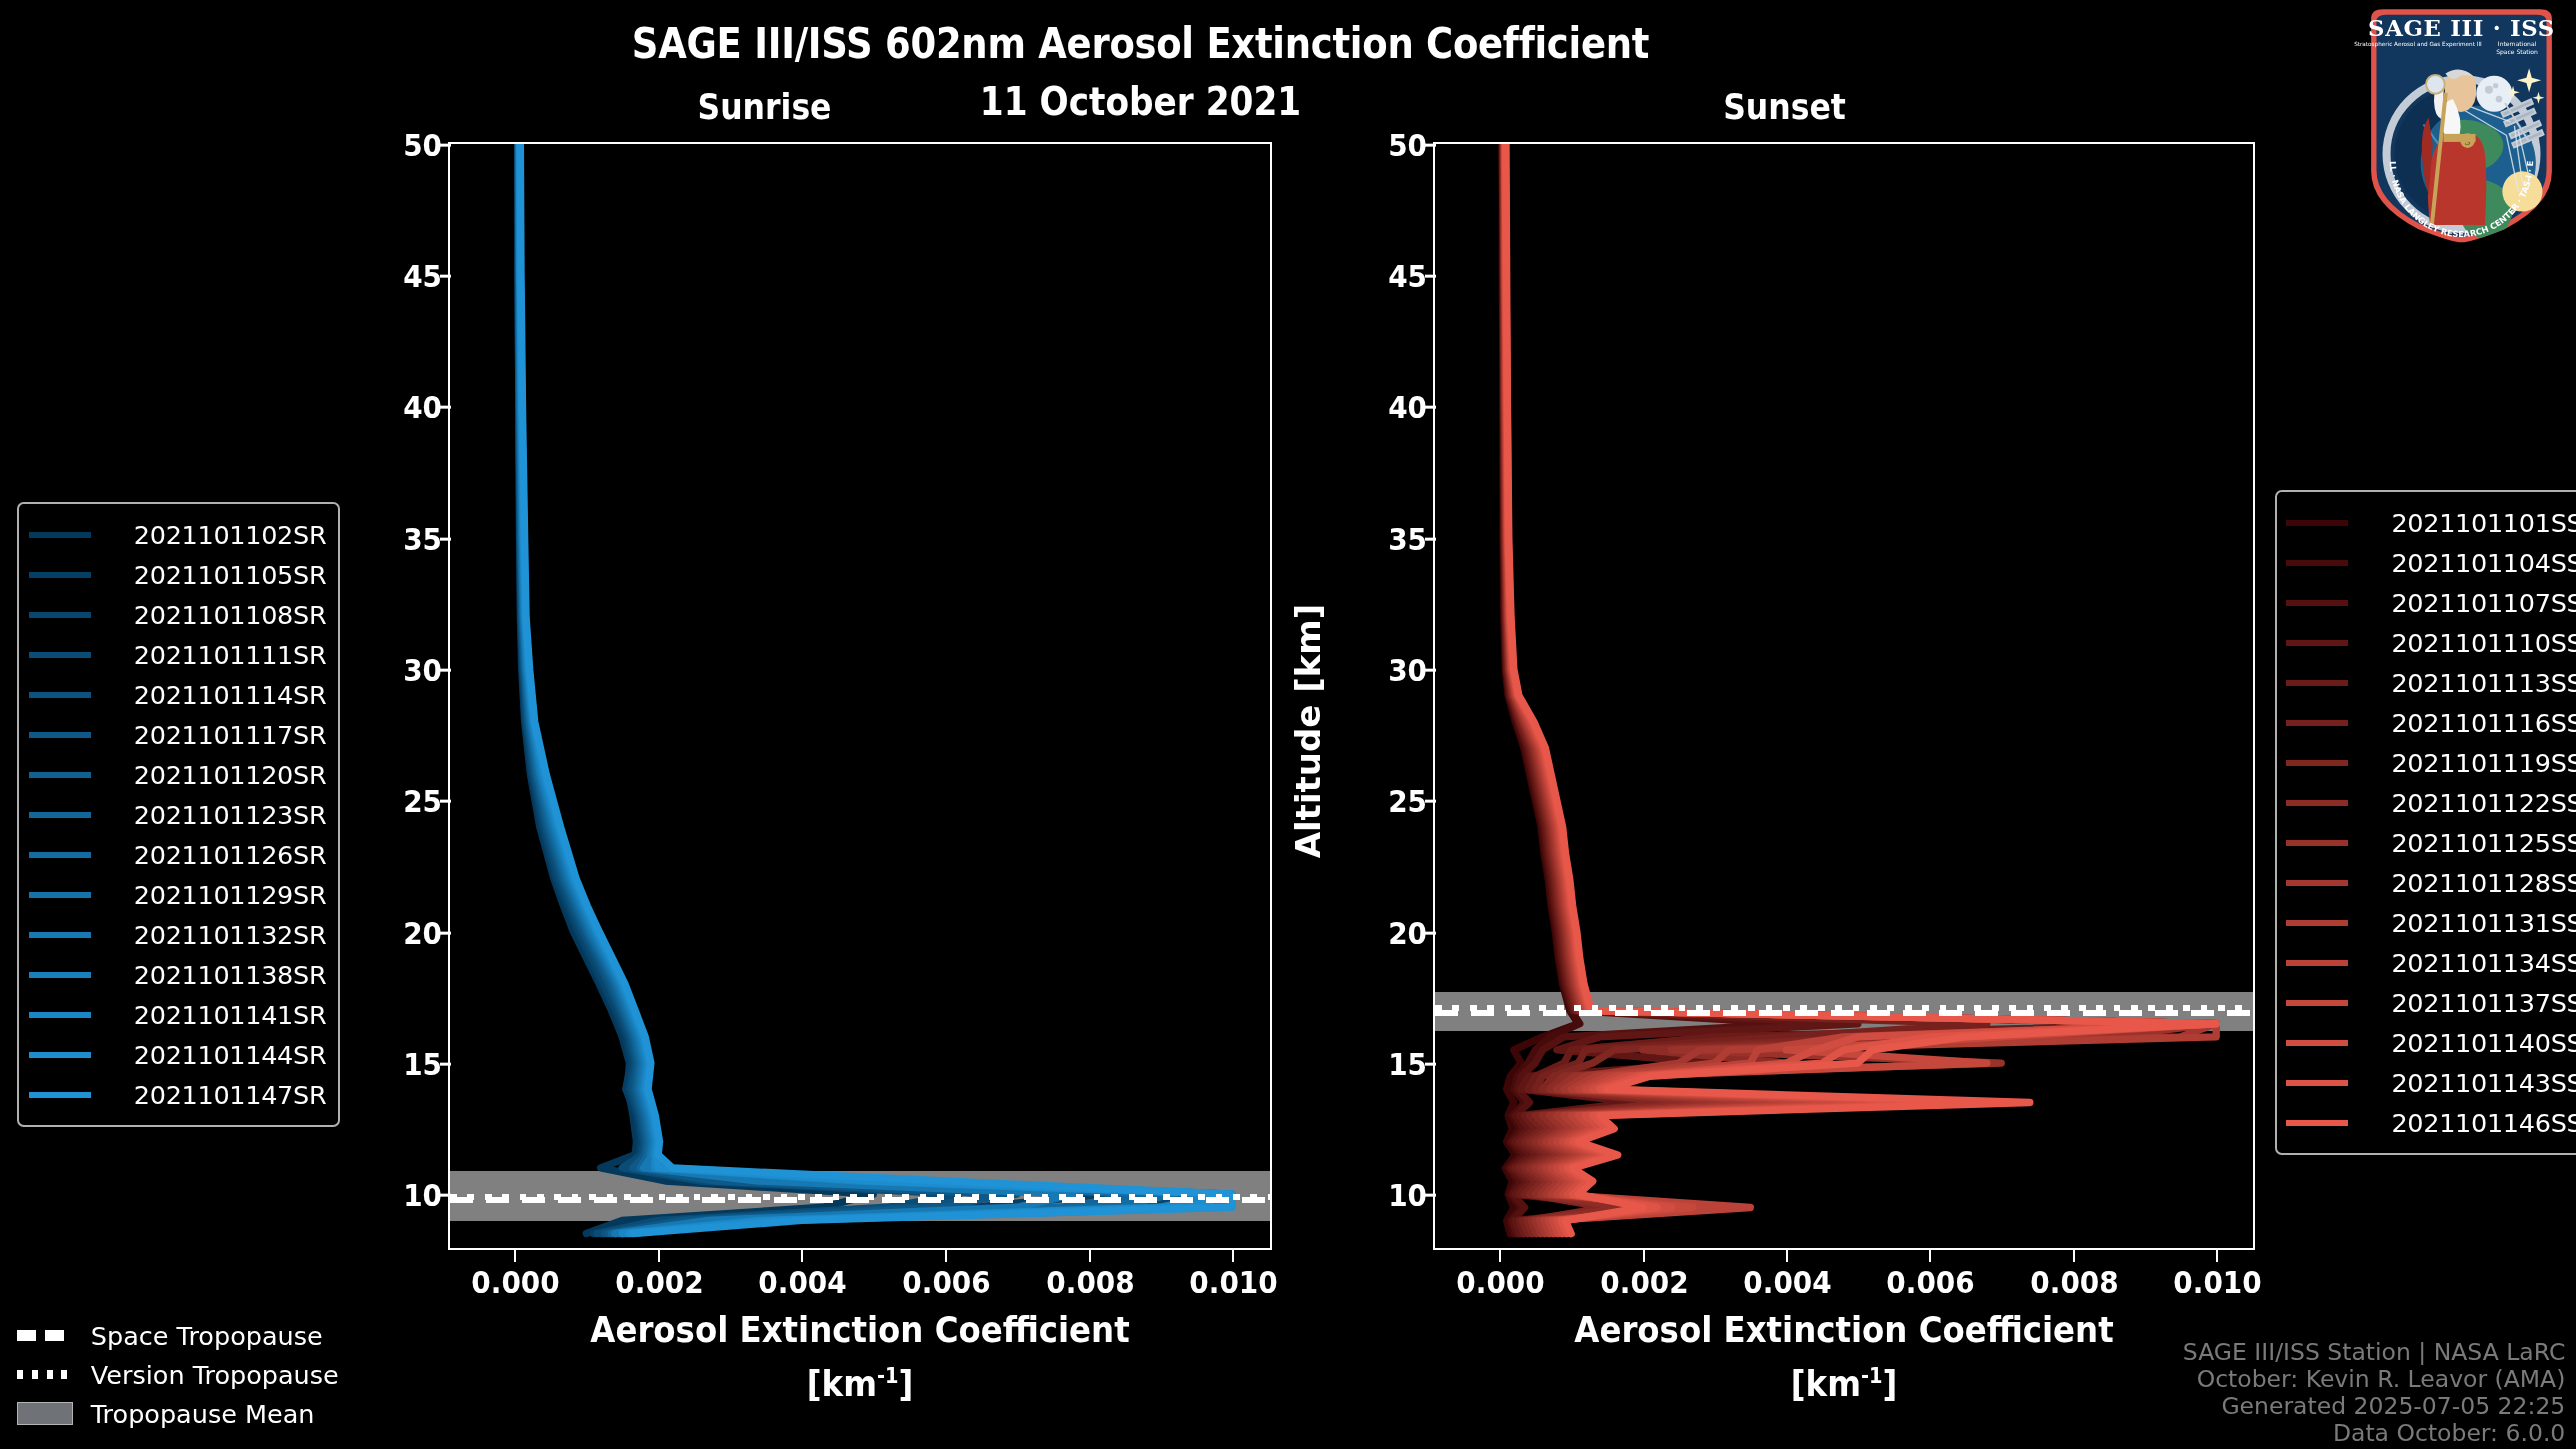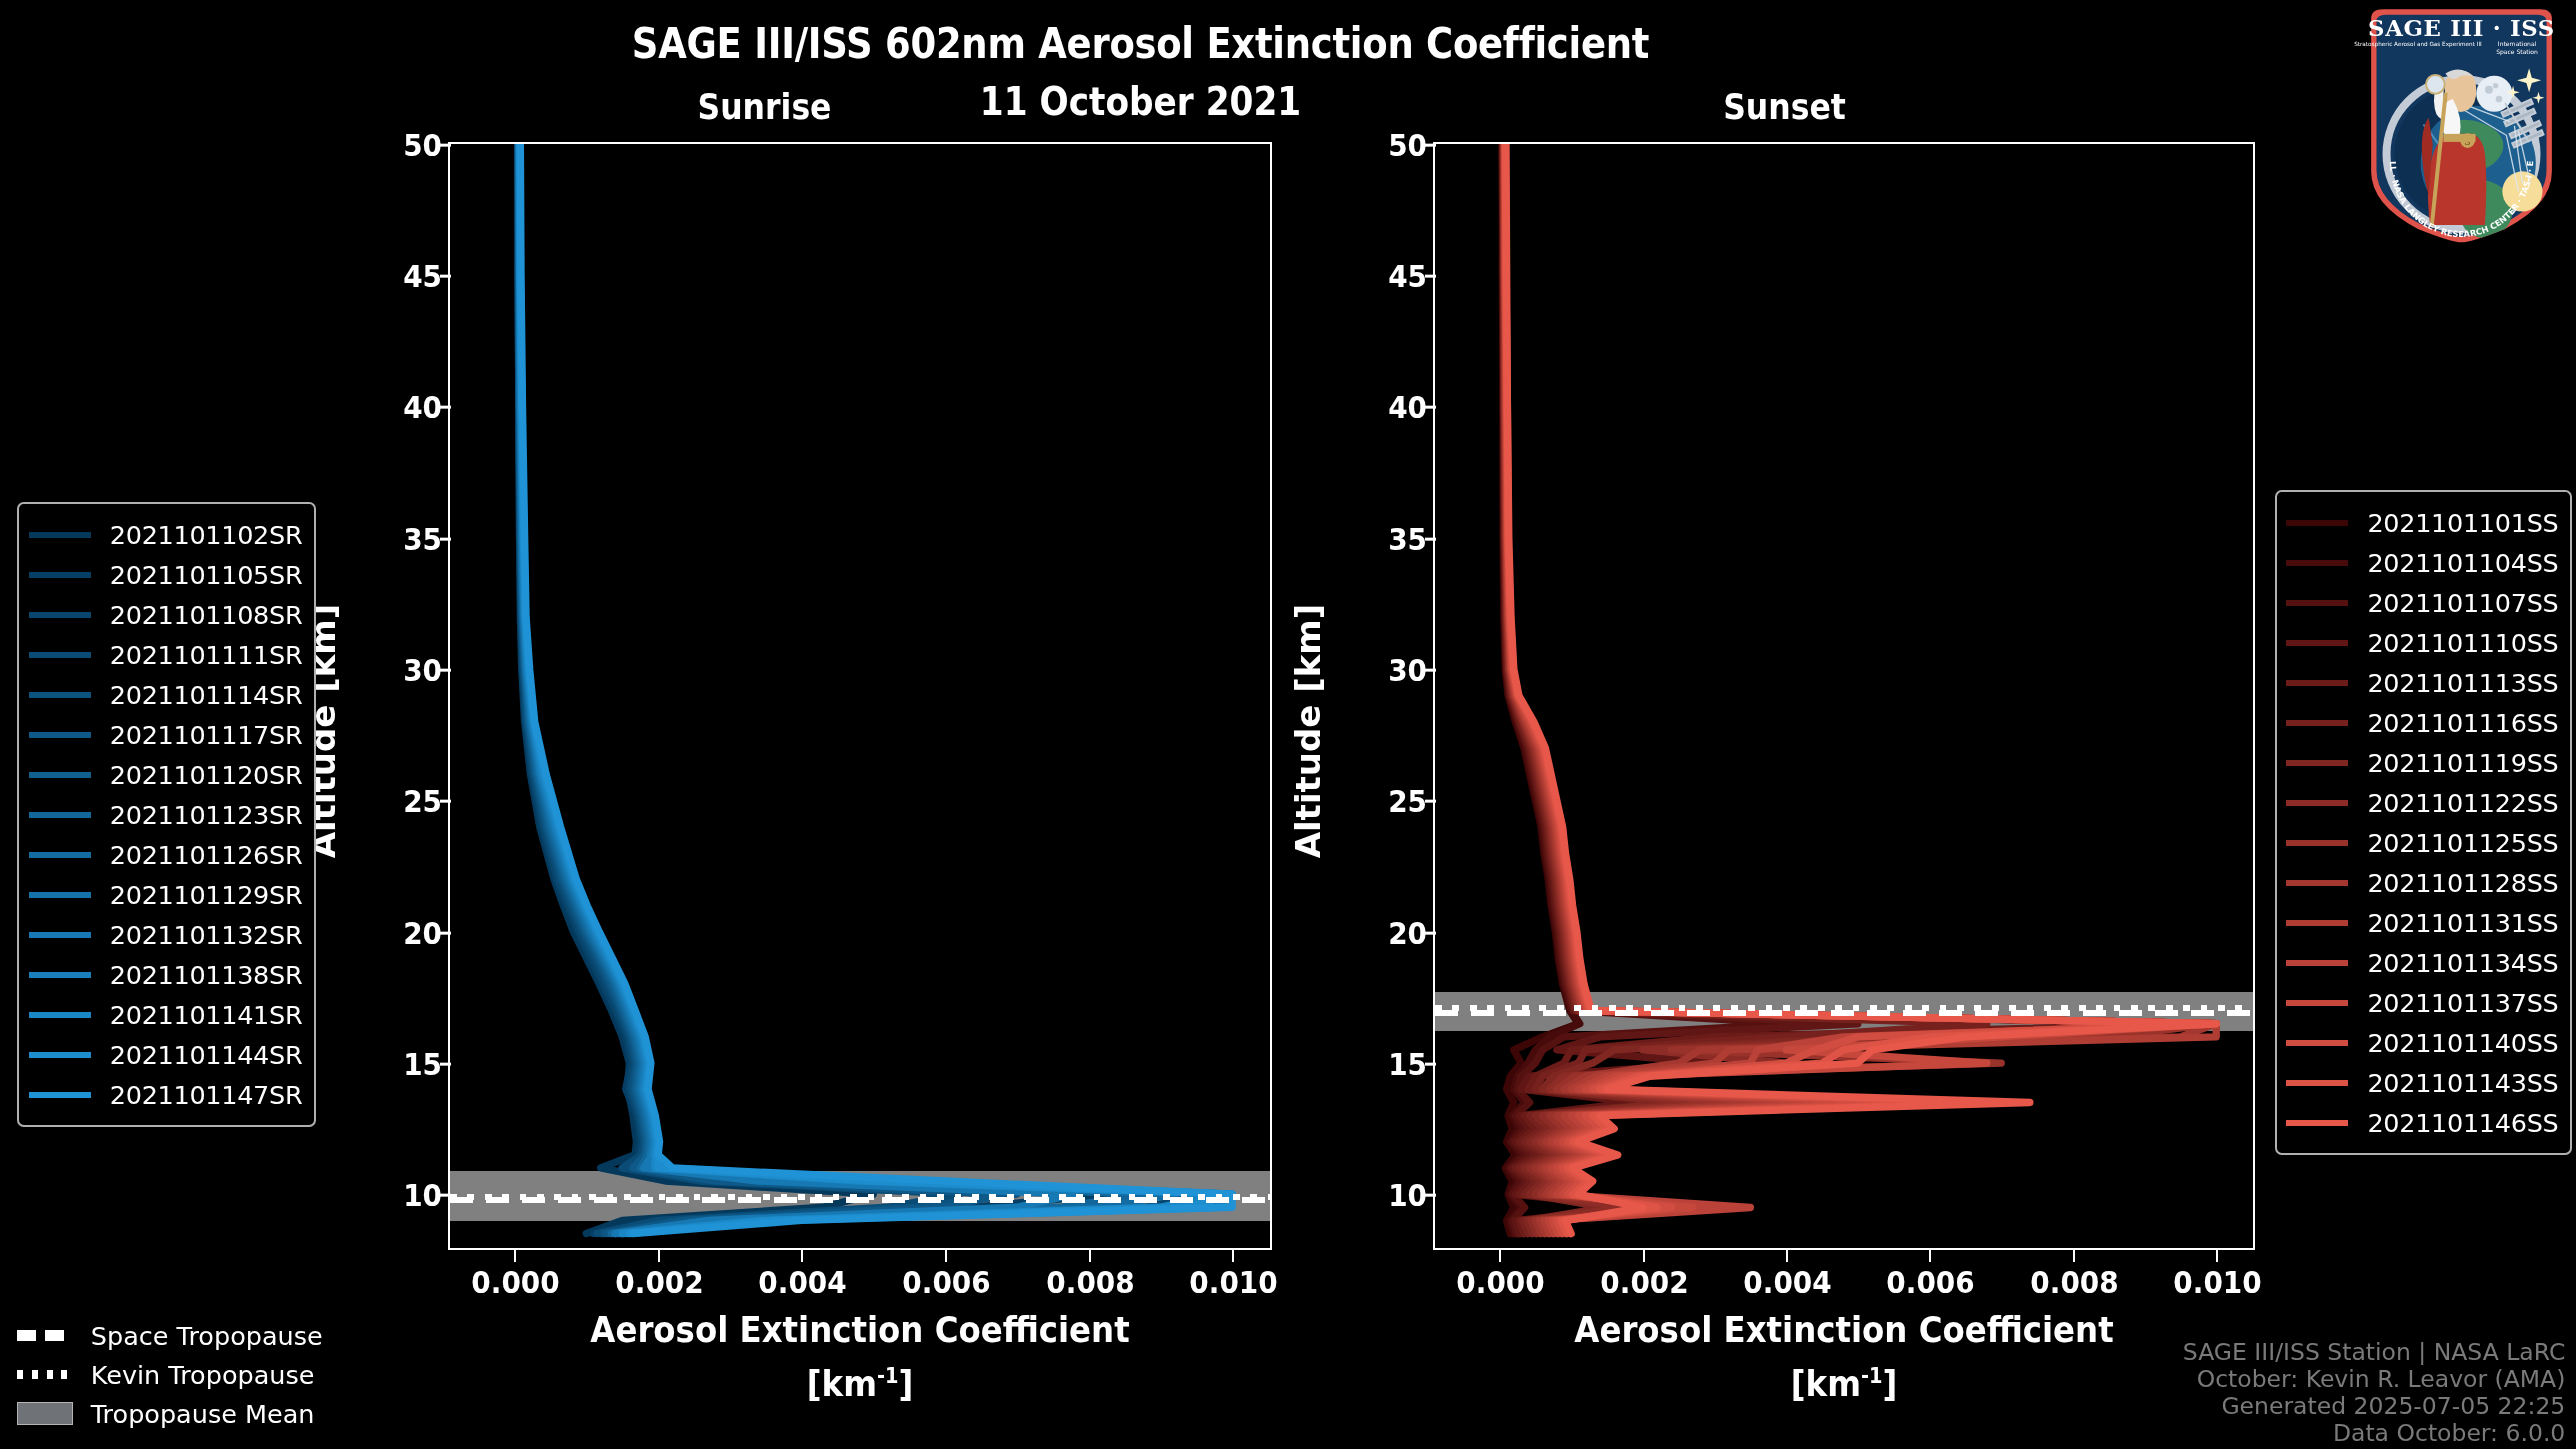--- a/index.html
+++ b/index.html
@@ -129,20 +129,21 @@
     border: 2px solid #b0b0b0;
     border-radius: 6.7px;
     background: #000000;
     padding: 10.7px 12px 10.7px 9.4px;
   }
   #legend-sunrise { left: 17.4px; top: 502px; }
   #legend-sunset  { left: 2275px; top: 490px; }
   .legend-row {
     display: flex; align-items: center;
     height: 40px;
+    gap: 24px;
   }
   .legend-swatch {
     width: 62px; height: 6px; margin-right: 19px;
     flex: 0 0 auto;
   }
   .legend-text {
     font-size: 25.5px;
     color: #ffffff;
     white-space: nowrap;
     letter-spacing: -0.3px;
@@ -440,21 +441,21 @@
     </div>
   </div>
 
 <div class="abs" id="tropo-legend">
   <div class="tl-row">
     <span class="tl-mark tl-dash"></span>
     <span class="tl-text">Space Tropopause</span>
   </div>
   <div class="tl-row">
     <span class="tl-mark tl-dot"></span>
-    <span class="tl-text">Kevin Tropopause</span>
+    <span class="tl-text">Version Tropopause</span>
   </div>
   <div class="tl-row">
     <span class="tl-mark tl-box"></span>
     <span class="tl-text">Tropopause Mean</span>
   </div>
 </div>
 
 <div class="abs" id="footer">
   <div>SAGE III/ISS Station | NASA LaRC</div>
   <div>October: Kevin R. Leavor (AMA)</div>

